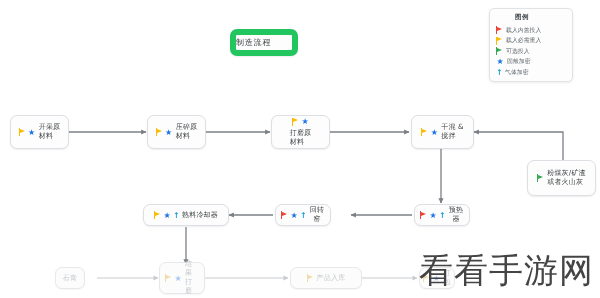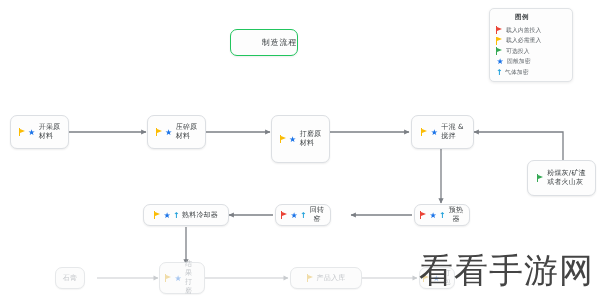--- a/index.html
+++ b/index.html
@@ -66,24 +66,24 @@
 
   
   .ic.arrow{color:#1a9ed9;font-size:8px;line-height:9px;text-align:center;width:6px;}
   .ic.arrow::before{content:"\2191";font-weight:bold;}
 
   
   #title-box{
     position:absolute;
     box-sizing:border-box;
     background:#fdfdfd;
-    border:1px solid #22c55e;
+    border:6px solid #22c55e;
     border-radius:7px;
     box-shadow:0 1px 2px rgba(0,0,0,.07);
-    display:flex;align-items:center;justify-content:flex-end;
+    display:flex;align-items:center;justify-content:flex-start;
   }
   #title-box .label{font-size:8px;color:#3c4043;letter-spacing:.8px;}
 
   
   #legend{
     position:absolute;
     box-sizing:border-box;
     background:#fdfdfd;
     border:1px solid #e0e3e6;
     border-radius:5px;
@@ -191,21 +191,21 @@
 
   <div class="node two-line" style="left:147px;top:115px;width:59px;height:34px;">
     <span class="icons">
       <span class="ic flag yellow"></span>
       <span class="ic star"></span>
     </span>
     <span class="label">压碎原
 材料</span>
   </div>
 
-  <div class="node two-line" style="left:271px;top:115px;width:59px;height:48px;">
+  <div class="node two-line" style="left:271px;top:115px;width:59px;height:34px;flex-direction:column;">
     <span class="icons">
       <span class="ic flag yellow"></span>
       <span class="ic star"></span>
     </span>
     <span class="label">打磨原
 材料</span>
   </div>
 
   <div class="node two-line" style="left:411px;top:115px;width:63px;height:34px;">
     <span class="icons">

